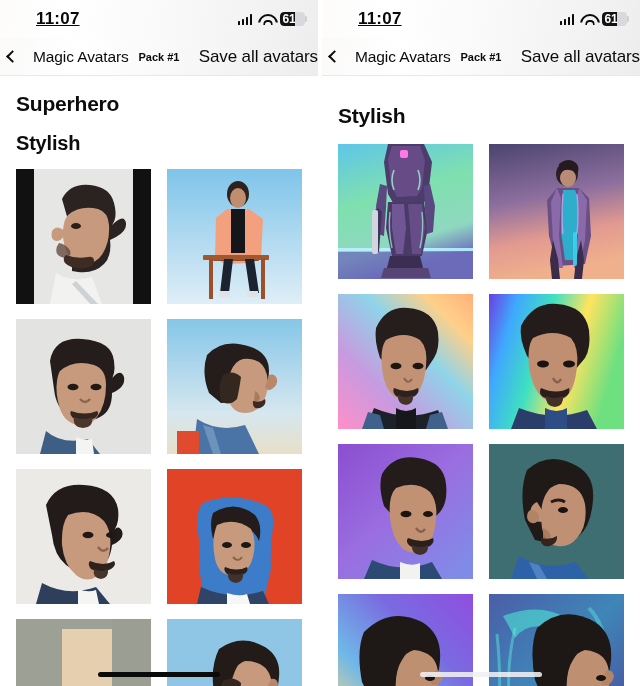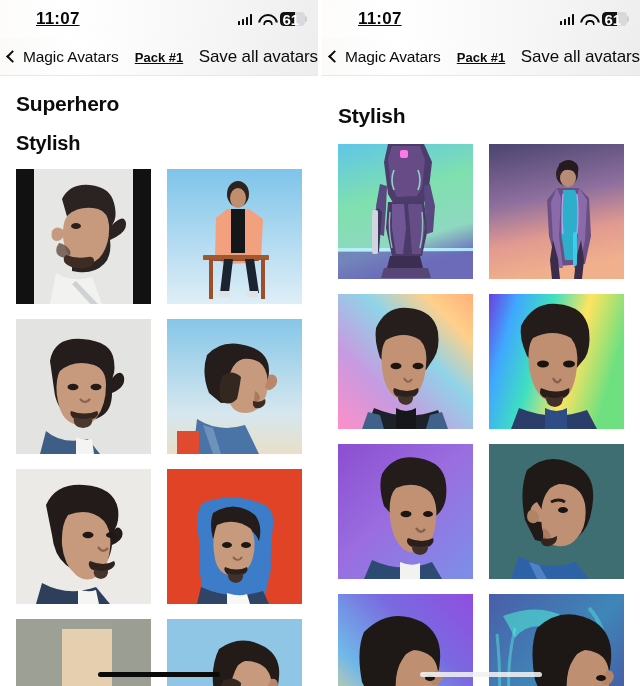--- a/index.html
+++ b/index.html
@@ -53,48 +53,48 @@
     position:absolute; left:0; top:0; width:24.5px; height:14px;
     border-radius:4px; background:#d9d9dd; overflow:hidden;
   }
   .batt-fill{
     position:absolute; left:0; top:0; height:100%; width:61%;
     background:#121212; border-radius:4px 0 0 4px;
   }
   .batt-num{
     position:absolute; left:0; top:0; width:24.5px; height:14px;
     display:flex; align-items:center; padding-left:2.5px;
-    font-size:15px; font-weight:bold; color:#ffffff; letter-spacing:-.2px;
+    font-size:12px; font-weight:bold; color:#ffffff; letter-spacing:-.2px;
   }
   .batt-cap{
     position:absolute; right:0; top:4.3px; width:2px; height:5.4px;
     background:#cfcfd4; border-radius:0 1.5px 1.5px 0;
   }
 
   
   .navbar{
     height:38px; width:100%; position:relative;
     background:linear-gradient(100deg,#fbfaf9 0%,#ffffff 25%,#f6f6f7 65%,#ededee 100%);
     border-bottom:1px solid #e8e8e9;
     flex:0 0 auto;
   }
   .nav-back{
     position:absolute; left:8px; top:0; height:38px;
-    display:flex; align-items:center; gap:6px; cursor:pointer;
+    display:flex; align-items:center; gap:16px; cursor:pointer;
   }
   .chev{
     width:9px; height:9px; border-left:2.4px solid #0b0b0b;
     border-bottom:2.4px solid #0b0b0b; transform:rotate(45deg);
     margin-bottom:1px; display:block;
   }
   .nav-back-label{ font-size:15.5px; color:#0b0b0b; letter-spacing:-.1px; }
   .nav-title{
     position:absolute; left:0; right:0; top:0; height:38px;
     display:flex; align-items:center; justify-content:center;
-    font-size:13px; font-weight:bold; color:#0b0b0b; pointer-events:none;text-decoration:underline;
+    font-size:11px; font-weight:bold; color:#0b0b0b; pointer-events:none;
   }
   .nav-action{
     position:absolute; right:0; top:0; height:38px;
     display:flex; align-items:center;
     font-size:17px; color:#0b0b0b; cursor:pointer; letter-spacing:-.1px;
   }
 
   
   .content{
     position:absolute; top:76px; left:0; right:0; bottom:0;

